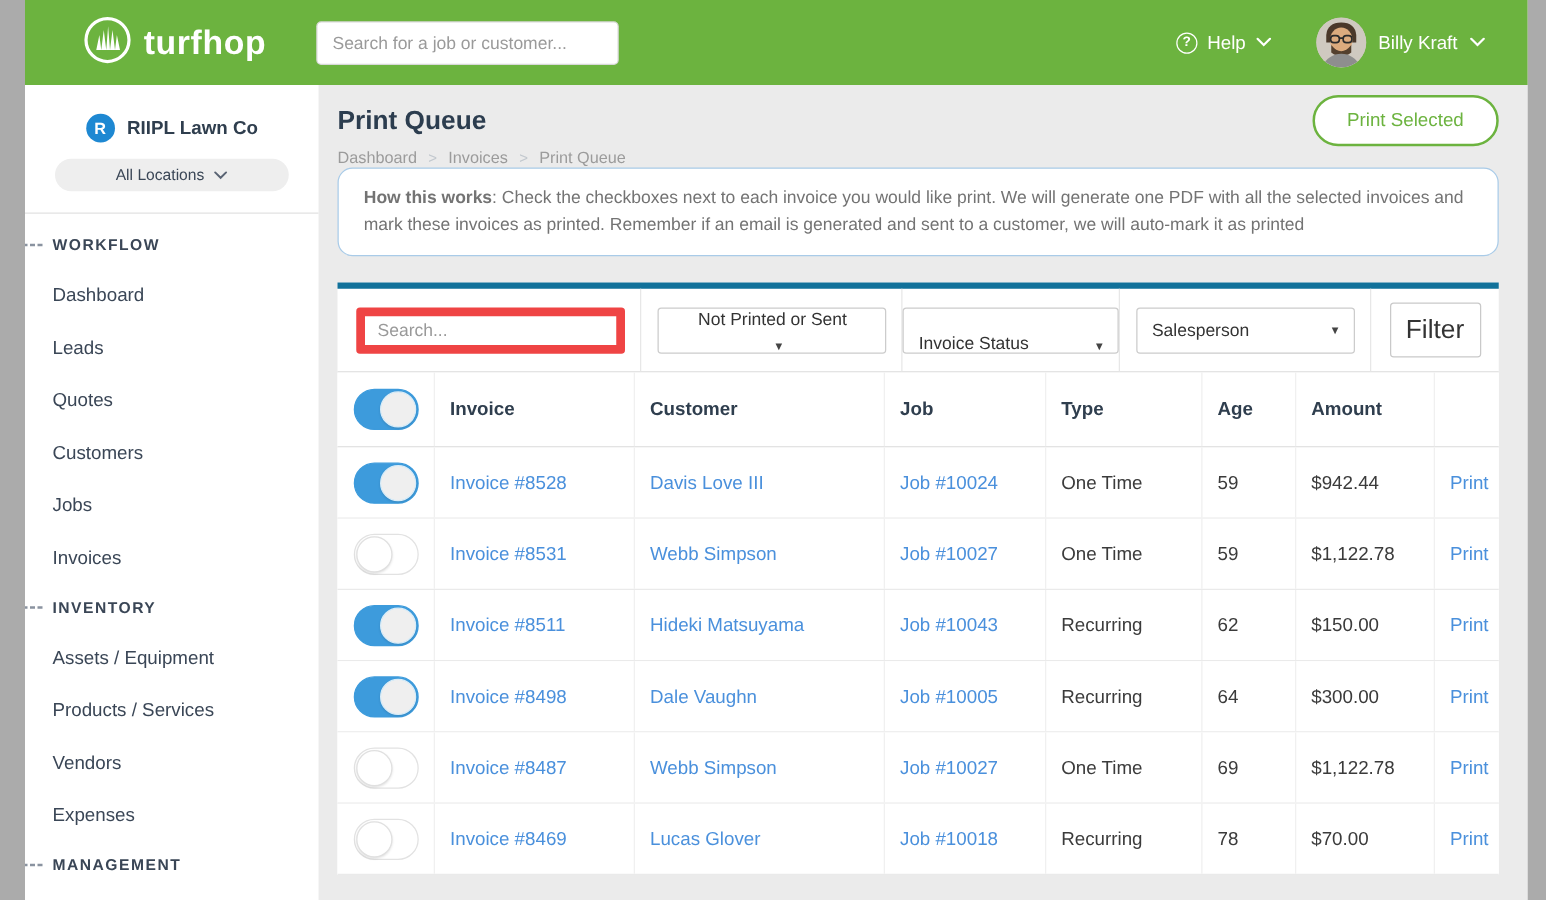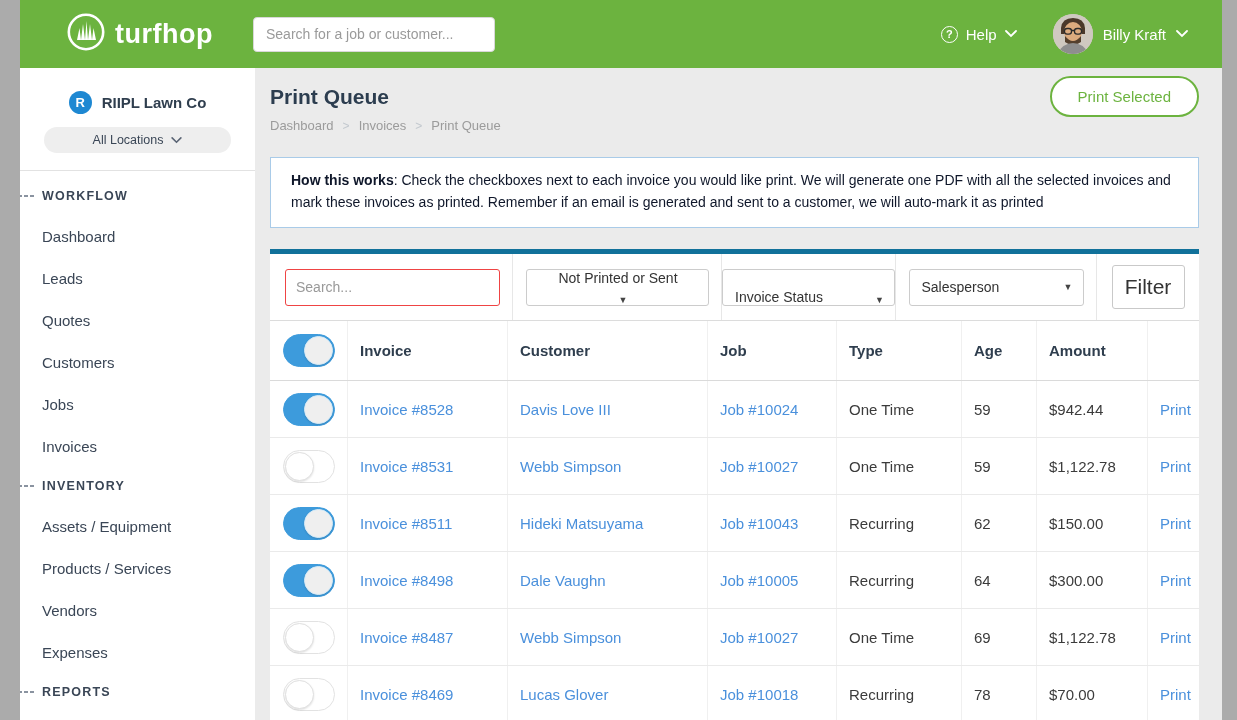--- a/index.html
+++ b/index.html
@@ -41,31 +41,31 @@
   .nav-item { height:42px; display:flex; align-items:center; padding-left:22px; font-size:15px; color:#3A4656; cursor:pointer; }
 
   
   .main { flex:1; min-width:0; background:#EBEBEB; padding:0 23px 0 15px; position:relative; overflow:hidden; }
   .page-head { position:relative; padding-top:16px; }
   .page-title { font-size:21px; font-weight:700; color:#2C3D4F; line-height:26px; }
   .breadcrumb { margin-top:8px; font-size:13px; color:#9B9B9B; display:flex; align-items:center; gap:9px; line-height:16px; }
   .crumb-sep { color:#C2C8CE; font-size:12px; }
   .print-selected-btn { position:absolute; right:0; top:8px; height:41px; padding:0 26px; background:#fff; border:2px solid #6CB33F; border-radius:21px; color:#6CB33F; font-size:15px; font-family:inherit; cursor:pointer; }
 
-  .info-box { margin-top:23px; background:#fff; border:1px solid #A9CBE8; border-radius:0; padding:11px 20px 14px; font-size:14px; line-height:22px; color:#0f172a; }
+  .info-box { background:#fff; border:1px solid #A9CBE8; border-radius:12px; padding:11px 20px 14px; font-size:14px; line-height:22px; color:#737373; }
   .info-box b { font-weight:700; }
 
   .panel { margin-top:21px; background:#fff; }
   .teal-strip { height:5px; background:#11719A; }
 
   .filters { height:67px; display:flex; align-items:stretch; border-bottom:1px solid #DCDCDC; }
   .fcell { display:flex; align-items:center; border-right:1px solid #E7E7E7; }
   .fcell:last-child { border-right:none; }
   .fc-search { width:243px; padding-left:15px; }
-  .filter-search { width:215px; height:37px; border:1px solid #ef4444; border-radius:3px; padding:0 10px; font-size:14px; color:#737373; outline:none; }
+  .filter-search { width:215px; height:37px; border:7px solid #ef4444; border-radius:3px; padding:0 10px; font-size:14px; color:#737373; outline:none; }
   .filter-search::placeholder { color:#999; }
   .fc-dd1 { width:209px; justify-content:center; }
   .fc-dd2 { width:174px; justify-content:center; }
   .fc-dd3 { width:201px; justify-content:center; }
   .fc-btn { flex:1; justify-content:center; }
   .ddl { height:37px; border:1px solid #CCCCCC; border-radius:3px; background:#fff; display:flex; align-items:center; justify-content:space-between; padding:0 10px 0 12px; font-size:14px; color:#333; cursor:pointer; }
   .dd1 { width:183px;flex-direction:column; } .dd2 { width:175px;align-items:flex-end; } .dd3 { width:175px; }
   .dd-arrow { font-size:9px; color:#444; margin-left:10px; }
   .filter-btn { width:73px; height:44px; background:#fff; border:1px solid #C9C9C9; border-radius:3px; font-size:21px; color:#333; font-family:inherit; cursor:pointer; }
 
@@ -173,20 +173,28 @@
               <i></i>
               <i></i>
             </span>
           <span>INVENTORY</span>
         </div>
         <div class="nav-item">Assets / Equipment</div>
         <div class="nav-item">Products / Services</div>
         <div class="nav-item">Vendors</div>
         <div class="nav-item">Expenses</div>
 
+        <div class="section-label">
+          <span class="dashes">
+              <i></i>
+              <i></i>
+              <i></i>
+            </span>
+          <span>MANAGEMENT</span>
+        </div>
 
         <div class="section-label">
           <span class="dashes">
               <i></i>
               <i></i>
               <i></i>
             </span>
           <span>REPORTS</span>
         </div>
       </nav>

